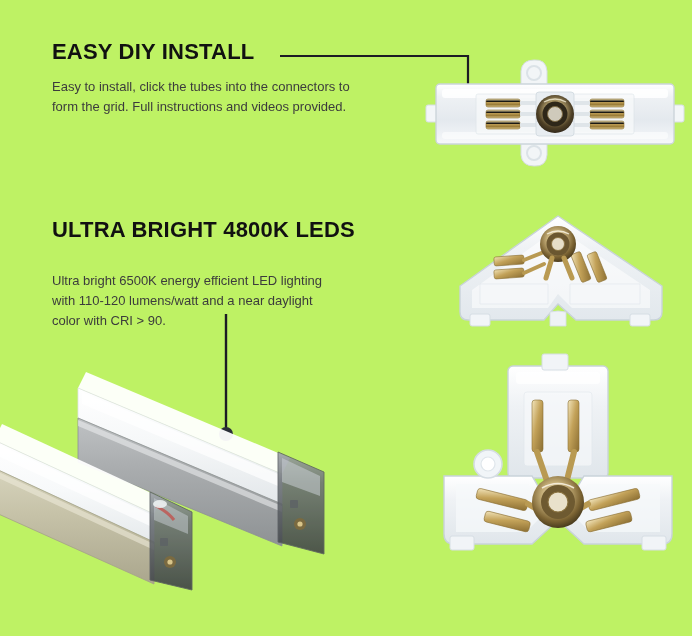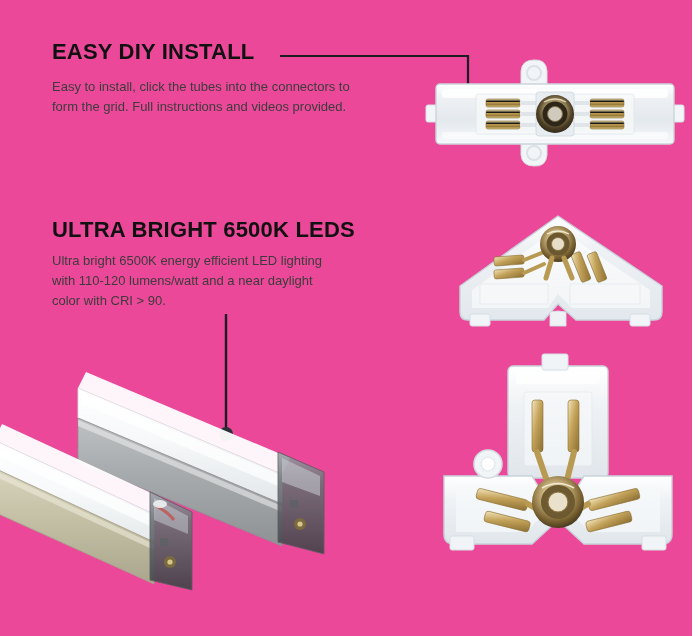--- a/index.html
+++ b/index.html
@@ -8,21 +8,21 @@
     background: #ffffff;
   }
   body {
     font-family: "Liberation Sans", sans-serif;
     -webkit-font-smoothing: antialiased;
   }
   #page {
     position: relative;
     width: 692px;
     height: 636px;
-    background: #ec4899;
+    background: #bef264;
     overflow: hidden;
   }
 
   
   .feature-block {
     position: absolute;
   }
   .feature-heading {
     font-size: 22px;
     font-weight: bold;
@@ -37,21 +37,21 @@
     line-height: 20px;
     color: #3c3c3c;
     margin: 0;
     width: 300px;
   }
 
   #block-install { left: 52px; top: 40px; }
   #block-install .feature-body { margin-top: 14px; }
 
   #block-leds { left: 52px; top: 218px; }
-  #block-leds .feature-body { margin-top: 10px; width: 292px; }
+  #block-leds .feature-body { margin-top: 30px; width: 292px; }
 
   
   #callouts {
     position: absolute;
     left: 0;
     top: 0;
     width: 700px;
     height: 636px;
     pointer-events: none;
   }
@@ -69,21 +69,21 @@
 <body>
 
 <div id="page">
 
   <div class="feature-block" id="block-install">
     <h2 class="feature-heading">EASY DIY INSTALL</h2>
     <p class="feature-body">Easy to install, click the tubes into the connectors to form the grid. Full instructions and videos provided.</p>
   </div>
 
   <div class="feature-block" id="block-leds">
-    <h2 class="feature-heading">ULTRA BRIGHT 6500K LEDS</h2>
+    <h2 class="feature-heading">ULTRA BRIGHT 4800K LEDS</h2>
     <p class="feature-body">Ultra bright 6500K energy efficient LED lighting with 110-120 lumens/watt and a near daylight color with CRI &gt; 90.</p>
   </div>
 
   <svg id="callouts" viewBox="0 0 700 636">
     <g>
       <path d="M280 56 L468 56 L468 116" fill="none" stroke="#1c1c24" stroke-width="2.2"></path>
       <circle cx="468" cy="122" r="6.5" fill="#2b2f38"></circle>
     </g>
     <g>
       <path d="M226 314 L226 428" fill="none" stroke="#1c1c24" stroke-width="2.4"></path>

